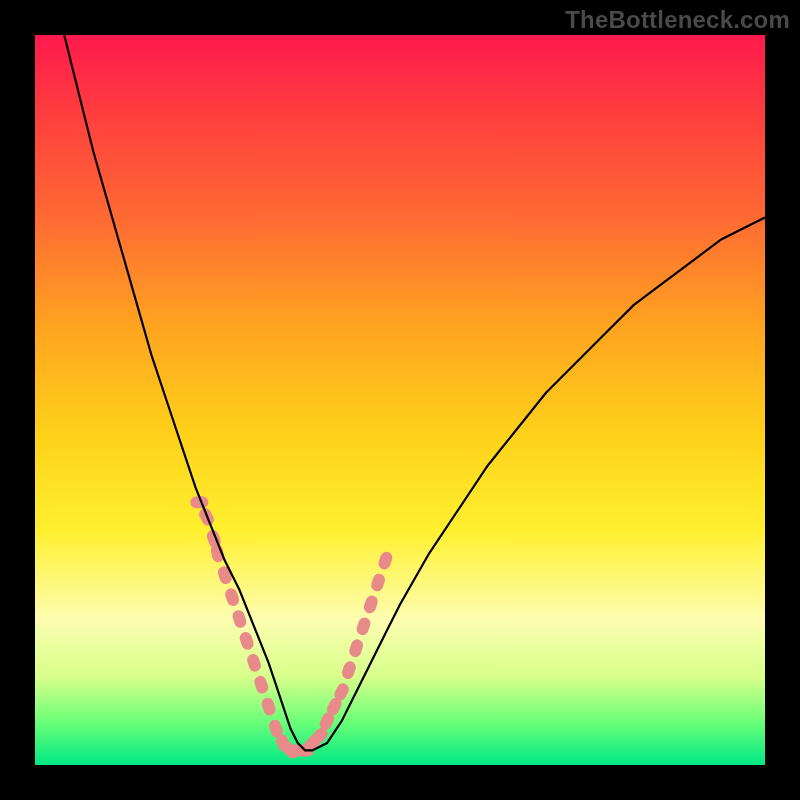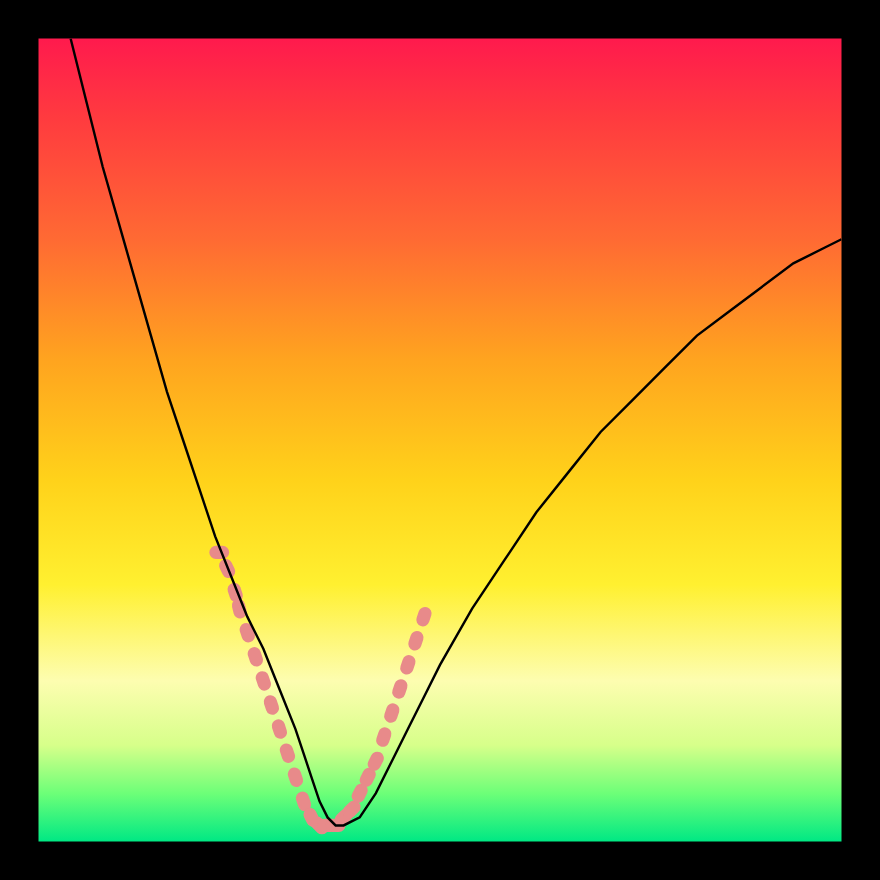--- a/index.html
+++ b/index.html
@@ -85,13 +85,14 @@
           <rect x="304.9" y="629.1" width="18" height="12" rx="6" fill="#e88a8a" transform="rotate(-71.6,313.9,635.1)"></rect>
           <rect x="312.2" y="607.2" width="18" height="12" rx="6" fill="#e88a8a" transform="rotate(-71.6,321.2,613.2)"></rect>
           <rect x="319.5" y="585.3" width="18" height="12" rx="6" fill="#e88a8a" transform="rotate(-71.6,328.5,591.3)"></rect>
           <rect x="326.8" y="563.4" width="18" height="12" rx="6" fill="#e88a8a" transform="rotate(-71.6,335.8,569.4)"></rect>
           <rect x="334.1" y="541.5" width="18" height="12" rx="6" fill="#e88a8a" transform="rotate(-71.6,343.1,547.5)"></rect>
           <rect x="341.4" y="519.6" width="18" height="12" rx="6" fill="#e88a8a" transform="rotate(-71.6,350.4,525.6)"></rect>
         </g>
       <path id="curve-path" fill="none" stroke="#000" stroke-width="2.2" d="M29.2,0.0 L43.8,58.4 L58.4,116.8 L73.0,167.9 L87.6,219.0 L102.2,270.1 L116.8,321.2 L131.4,365.0 L146.0,408.8 L160.6,452.6 L175.2,489.1 L189.8,525.6 L204.4,554.8 L219.0,591.3 L233.6,627.8 L240.9,649.7 L248.2,671.6 L255.5,693.5 L262.8,708.1 L270.1,715.4 L277.4,715.4 L292.0,708.1 L306.6,686.2 L321.2,657.0 L335.8,627.8 L350.4,598.6 L365.0,569.4 L394.2,518.3 L423.4,474.5 L452.6,430.7 L481.8,394.2 L511.0,357.7 L540.2,328.5 L569.4,299.3 L598.6,270.1 L627.8,248.2 L657.0,226.3 L686.2,204.4 L715.4,189.8 L730.0,182.5 "></path>
     </svg>
   </div>
+  <div class="watermark">TheBottleneck.com</div>
 </div>
 
 </body></html>

